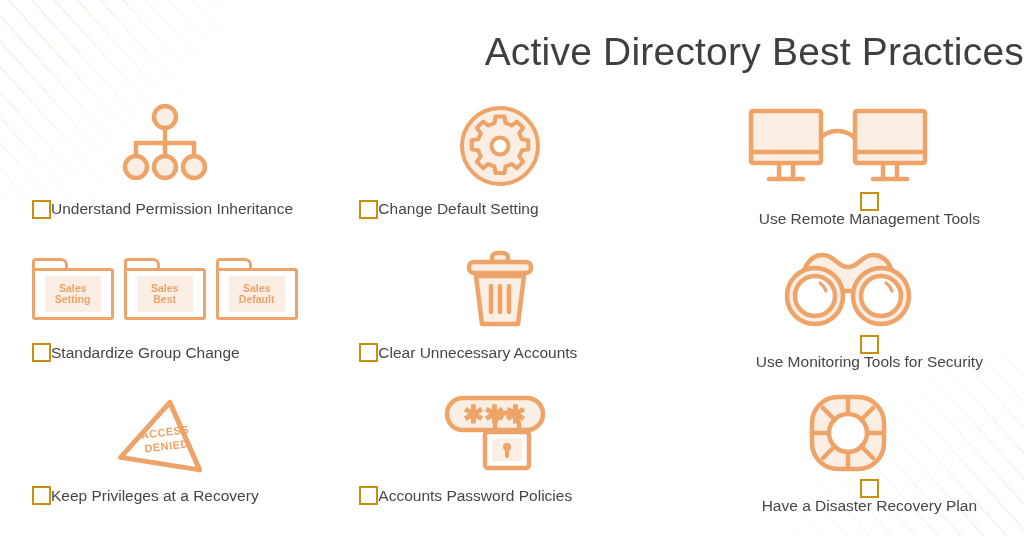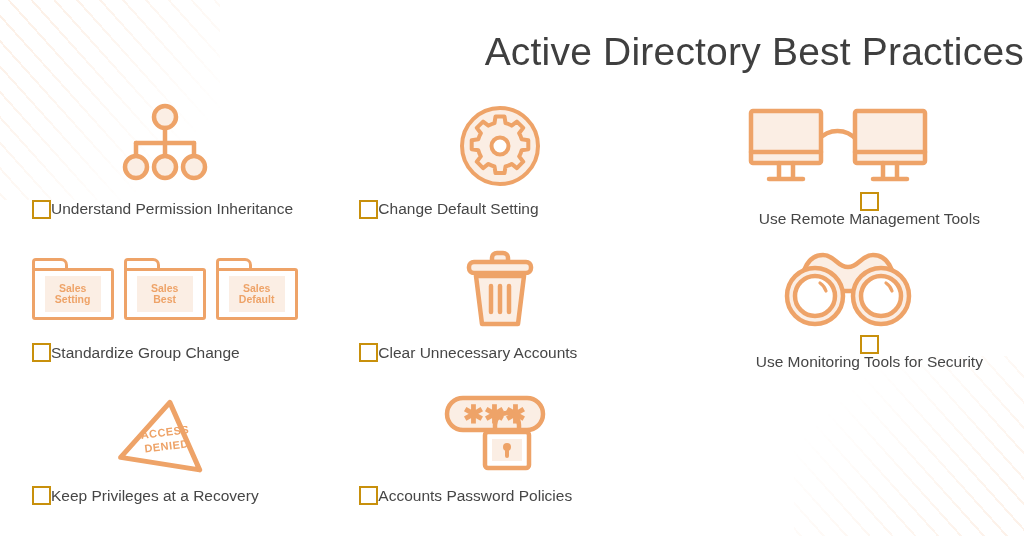--- a/index.html
+++ b/index.html
@@ -317,15 +317,37 @@
             <path d="M66 58 v8" stroke-linecap="round" stroke-width="4"></path>
           </g>
         </svg>
       </div>
       <div class="label-row">
         <div class="checkbox"></div>
         <div class="label-text">Accounts Password Policies</div>
       </div>
     </div>
 
+    <div class="cell c3">
+      <div class="icon-wrap">
+        <svg width="82" height="84" viewBox="0 0 82 84">
+          <g fill="none" stroke="#eea368" stroke-width="4.5" stroke-linecap="round" stroke-linejoin="round">
+            <rect x="5" y="6" width="72" height="72" rx="26" fill="#fbeee4"></rect>
+            <circle cx="41" cy="42" r="19" fill="#fff"></circle>
+            <path d="M16 17 L28 29"></path>
+            <path d="M66 17 L54 29"></path>
+            <path d="M16 67 L28 55"></path>
+            <path d="M66 67 L54 55"></path>
+            <path d="M41 6 V23"></path>
+            <path d="M41 61 V78"></path>
+            <path d="M5 42 H22"></path>
+            <path d="M60 42 H77"></path>
+          </g>
+        </svg>
+      </div>
+      <div class="label-row">
+        <div class="checkbox"></div>
+        <div class="label-text">Have a Disaster Recovery Plan</div>
+      </div>
+    </div>
 
   </div>
 </div>
 
 </body></html>

